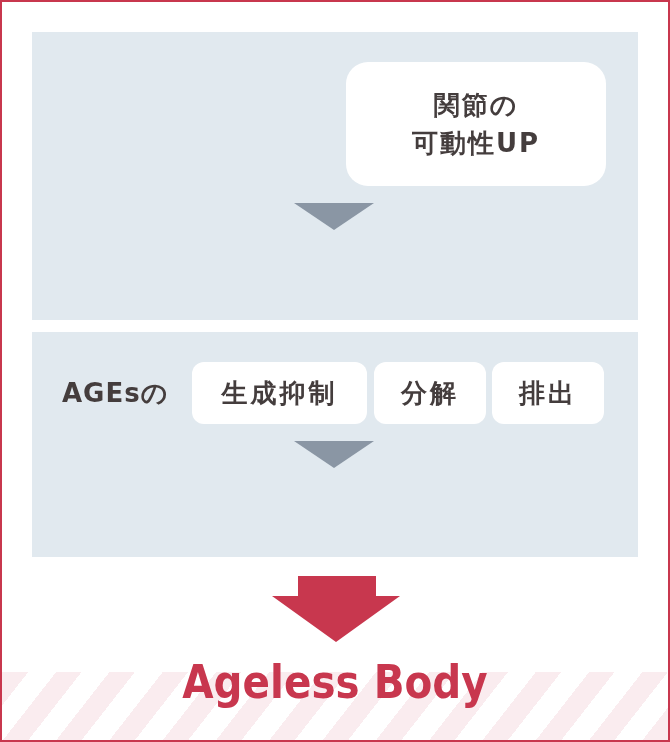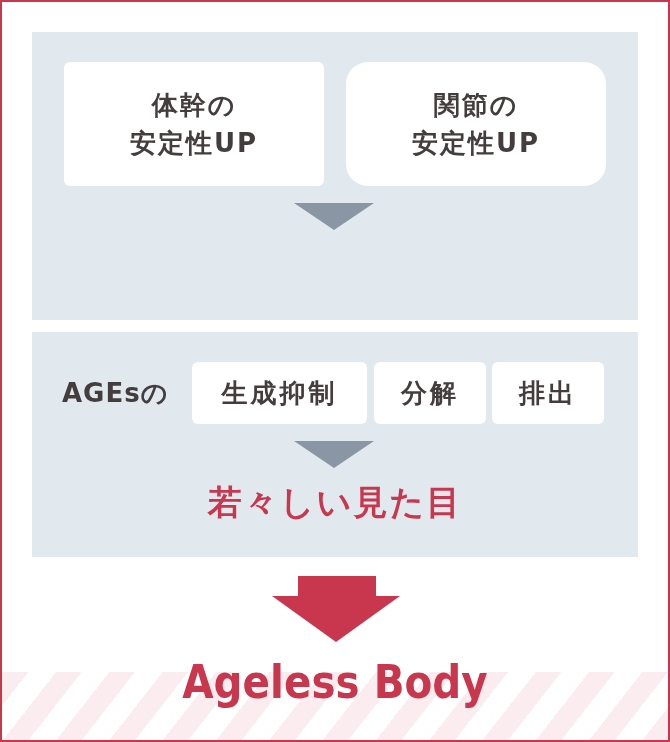--- a/index.html
+++ b/index.html
@@ -37,21 +37,21 @@
     color: #c8374e; font-weight: bold; font-size: 34px; letter-spacing: 2px;
   }
   .result1 { top: 210px; }
   .result2 { top: 148px; }
   .ages-row { position: absolute; top: 30px; left: 0; right: 0; height: 62px; }
   .ages-label {
     position: absolute; left: 30px; top: 0; height: 62px; line-height: 62px;
     color: #443d3d; font-weight: bold; font-size: 26px; letter-spacing: 1px;
   }
   .pill {
-    position: absolute; top: 0; height: 62px; background: #ffffff; border-radius: 6px;
+    position: absolute; top: 0; height: 62px; background: #ffffff; border-radius: 12px;
     display: flex; align-items: center; justify-content: center;
     color: #443d3d; font-weight: bold; font-size: 26px; letter-spacing: 3px;
   }
   .pill1 { left: 160px; width: 175px; }
   .pill2 { left: 342px; width: 112px; }
   .pill3 { left: 460px; width: 112px; }
   .big-arrow { position: absolute; left: 270px; top: 574px; width: 128px; height: 66px; }
   .final {
     position: absolute; left: 0; right: 0; top: 640px; text-align: center;
     color: #c8374e; font-family: "DejaVu Sans", sans-serif; font-weight: bold;
@@ -59,40 +59,35 @@
     transform: scaleX(0.88);
   }
 </style>
 </head>
 <body>
 
 <div class="frame">
   <div class="stripes"></div>
 
   <div class="panel panel1">
-    <div class="card card1">
-      <span>体幹の</span>
-      <span>安定性UP</span>
-    </div>
     <div class="card card2">
       <span>関節の</span>
-      <span>安定性UP</span>
+      <span>可動性UP</span>
     </div>
     <div class="tri tri1"></div>
   </div>
 
   <div class="panel panel2">
     <div class="ages-row">
       <div class="ages-label">AGEsの</div>
       <div class="pill pill1">生成抑制</div>
       <div class="pill pill2">分解</div>
       <div class="pill pill3">排出</div>
     </div>
     <div class="tri tri2"></div>
-    <div class="result result2">若々しい見た目</div>
   </div>
 
   <svg class="big-arrow" viewBox="0 0 128 66">
     <polygon points="26,0 104,0 104,20 128,20 64,66 0,20 26,20" fill="#c8374e"></polygon>
   </svg>
 
   <div class="final">Ageless Body</div>
 </div>
 
 </body></html>

